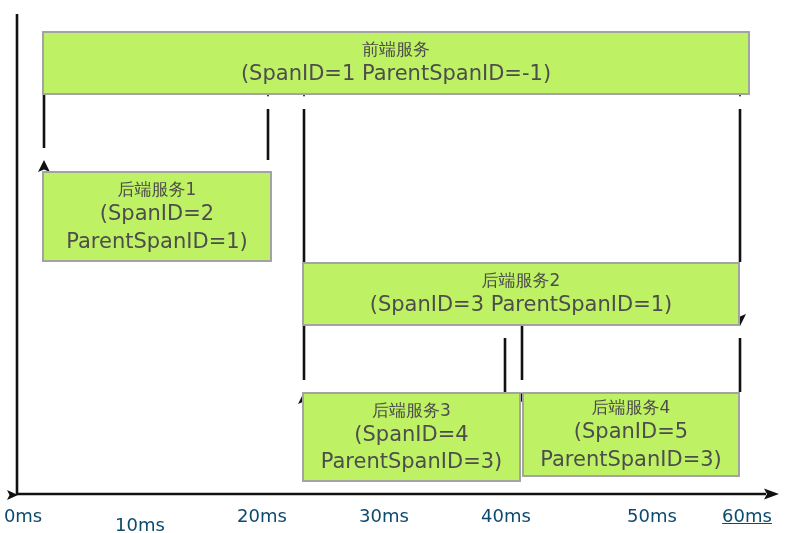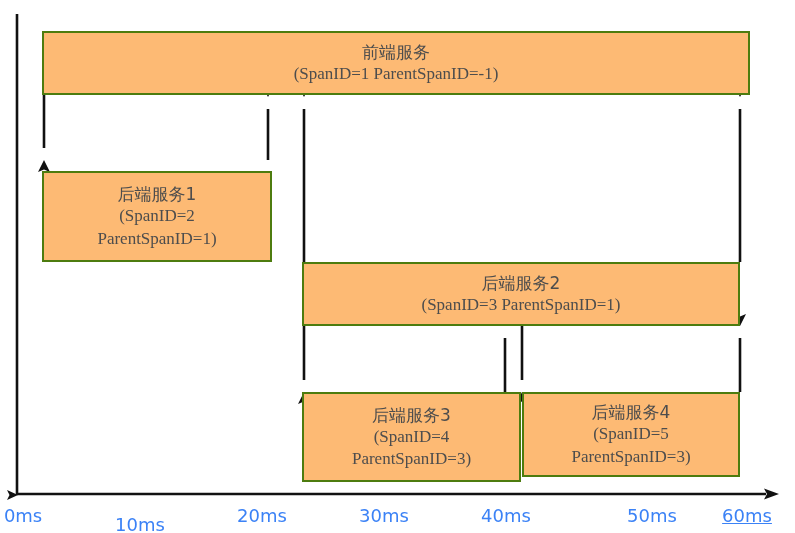--- a/index.html
+++ b/index.html
@@ -20,43 +20,42 @@
   #diagram-svg {
     position: absolute;
     left: 0;
     top: 0;
     width: 795px;
     height: 533px;
   }
   .span-box {
     position: absolute;
     box-sizing: border-box;
-    border: 2px solid #4d7c0f;
-    background: #fdba74;
+    border: 2px solid #a3a3a3;
+    background: #bef264;
     display: flex;
     flex-direction: column;
     align-items: center;
     justify-content: center;
     color: #4d4d4d;
     text-align: center;
     line-height: 1.3;
   }
   .span-title {
     font-size: 17px;
     white-space: nowrap;
   }
   .span-meta {
-    font-size: 17px;
+    font-size: 21px;
     white-space: nowrap;
-    font-family: Liberation Serif, serif;
   }
   .tick-label {
     position: absolute;
     font-size: 18px;
-    color: #3b82f6;
+    color: #0c4a6e;
     text-align: left;
     transform: translateX(-50%);
     white-space: nowrap;
   }
 </style>
 </head>
 <body>
 
 <div id="canvas">
 

